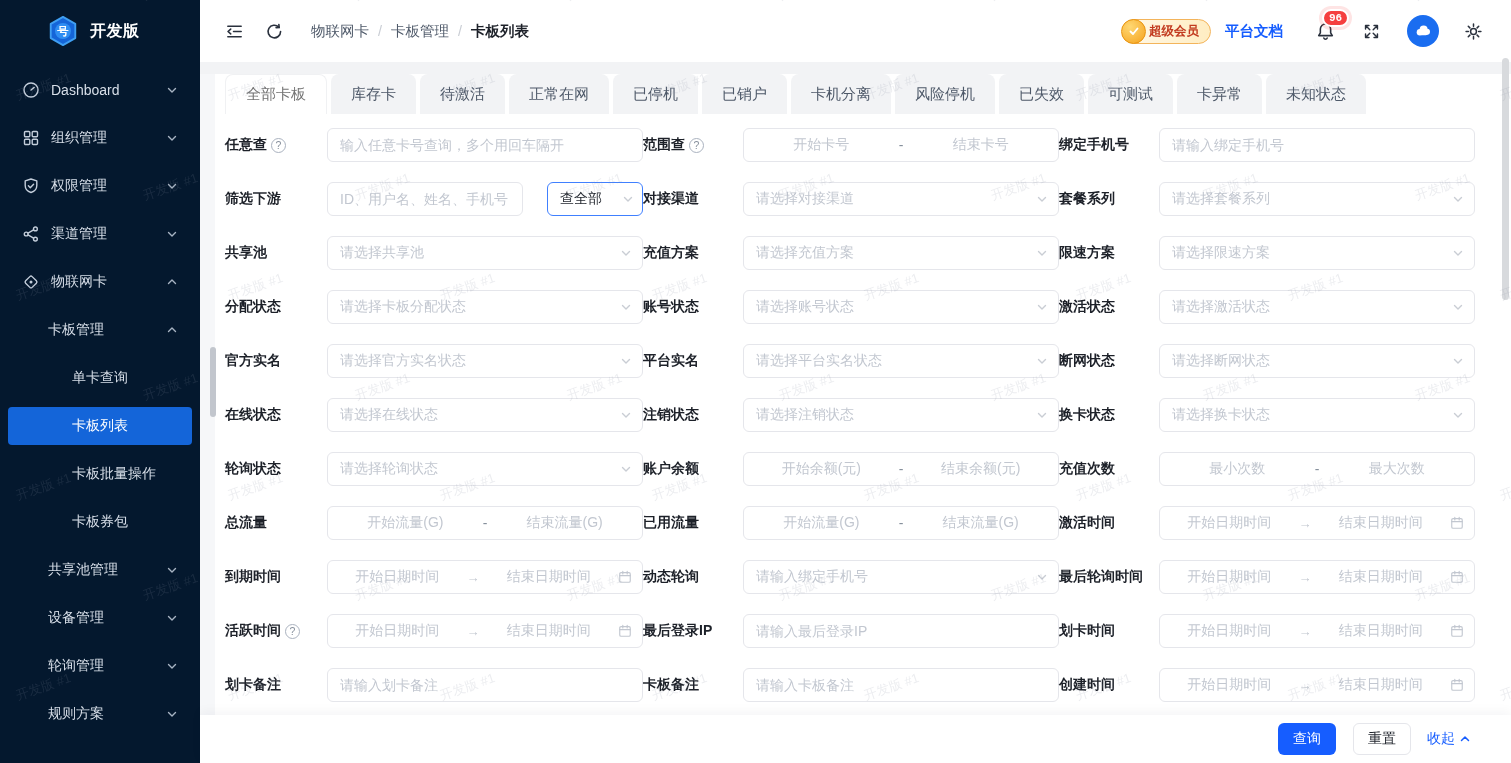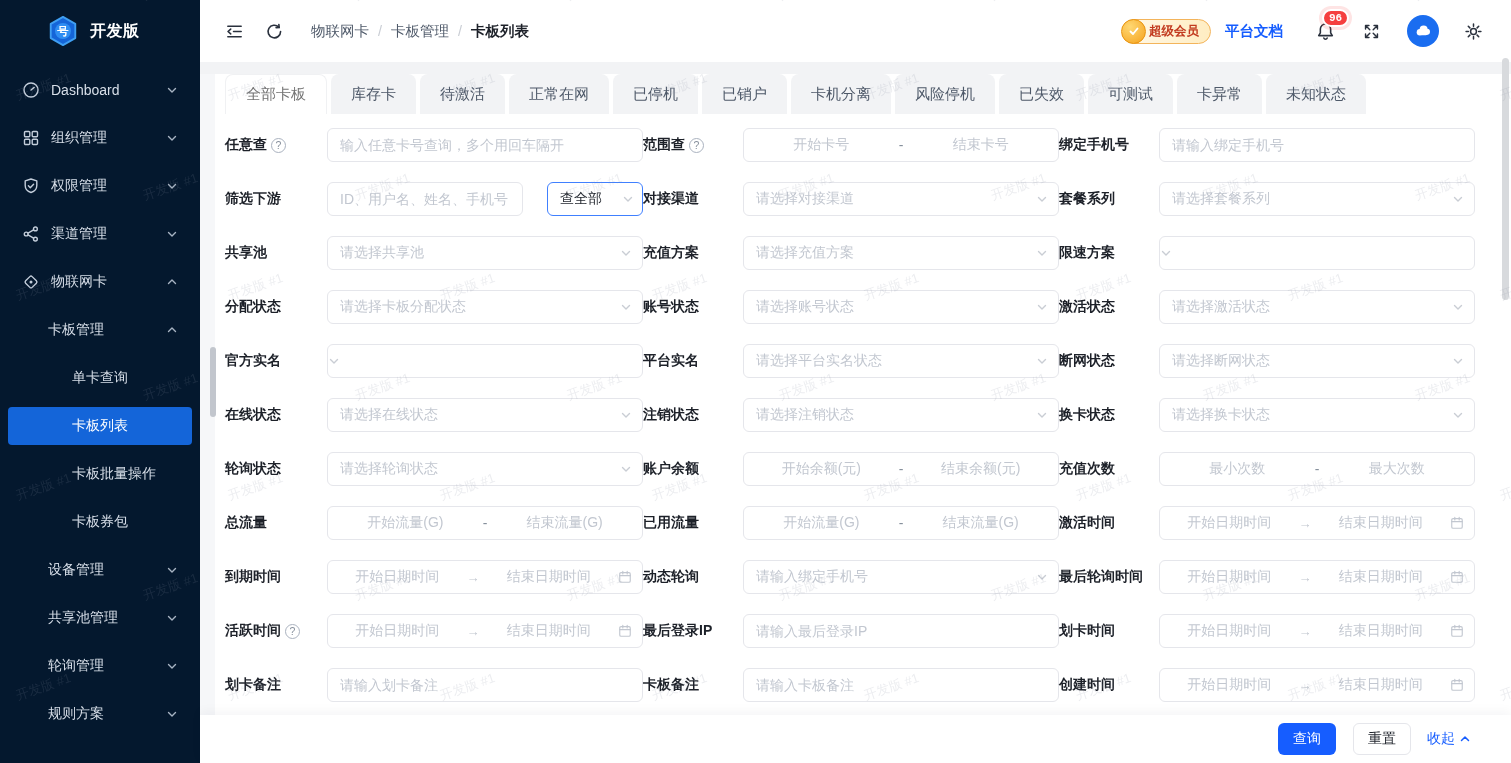--- a/index.html
+++ b/index.html
@@ -197,29 +197,29 @@
       <div class="menu-item lvl3 active">
         <span>卡板列表</span>
       </div>
       <div class="menu-item lvl3">
         <span>卡板批量操作</span>
       </div>
       <div class="menu-item lvl3">
         <span>卡板券包</span>
       </div>
       <div class="menu-item lvl2">
+        <span>共享池管理</span>
+        <span class="mchev down">
+          <svg width="12" height="12" viewBox="0 0 12 12">
+            <path d="M2.5 4.5 L6 8 L9.5 4.5" fill="none" stroke="currentColor" stroke-width="1.4" stroke-linecap="round" stroke-linejoin="round"></path>
+          </svg>
+        </span>
+      </div>
+      <div class="menu-item lvl2">
         <span>设备管理</span>
-        <span class="mchev down">
-          <svg width="12" height="12" viewBox="0 0 12 12">
-            <path d="M2.5 4.5 L6 8 L9.5 4.5" fill="none" stroke="currentColor" stroke-width="1.4" stroke-linecap="round" stroke-linejoin="round"></path>
-          </svg>
-        </span>
-      </div>
-      <div class="menu-item lvl2">
-        <span>共享池管理</span>
         <span class="mchev down">
           <svg width="12" height="12" viewBox="0 0 12 12">
             <path d="M2.5 4.5 L6 8 L9.5 4.5" fill="none" stroke="currentColor" stroke-width="1.4" stroke-linecap="round" stroke-linejoin="round"></path>
           </svg>
         </span>
       </div>
       <div class="menu-item lvl2">
         <span>轮询管理</span>
         <span class="mchev down">
           <svg width="12" height="12" viewBox="0 0 12 12">
@@ -421,20 +421,21 @@
                 <path d="M2.5 4.5 L6 8 L9.5 4.5" fill="none" stroke="currentColor" stroke-width="1.4" stroke-linecap="round" stroke-linejoin="round"></path>
               </svg>
             </span>
           </div>
         </div>
         <div class="cell c3">
           <div class="flabel">
             <span>限速方案</span>
           </div>
           <div class="ctrl select">
+            <span class="ph">请选择限速方案</span>
             <span class="schev">
               <svg width="12" height="12" viewBox="0 0 12 12">
                 <path d="M2.5 4.5 L6 8 L9.5 4.5" fill="none" stroke="currentColor" stroke-width="1.4" stroke-linecap="round" stroke-linejoin="round"></path>
               </svg>
             </span>
           </div>
         </div>
       </div>
       <div class="form-row">
         <div class="cell c1">
@@ -476,20 +477,21 @@
             </span>
           </div>
         </div>
       </div>
       <div class="form-row">
         <div class="cell c1">
           <div class="flabel">
             <span>官方实名</span>
           </div>
           <div class="ctrl select">
+            <span class="ph">请选择官方实名状态</span>
             <span class="schev">
               <svg width="12" height="12" viewBox="0 0 12 12">
                 <path d="M2.5 4.5 L6 8 L9.5 4.5" fill="none" stroke="currentColor" stroke-width="1.4" stroke-linecap="round" stroke-linejoin="round"></path>
               </svg>
             </span>
           </div>
         </div>
         <div class="cell c2">
           <div class="flabel">
             <span>平台实名</span>

